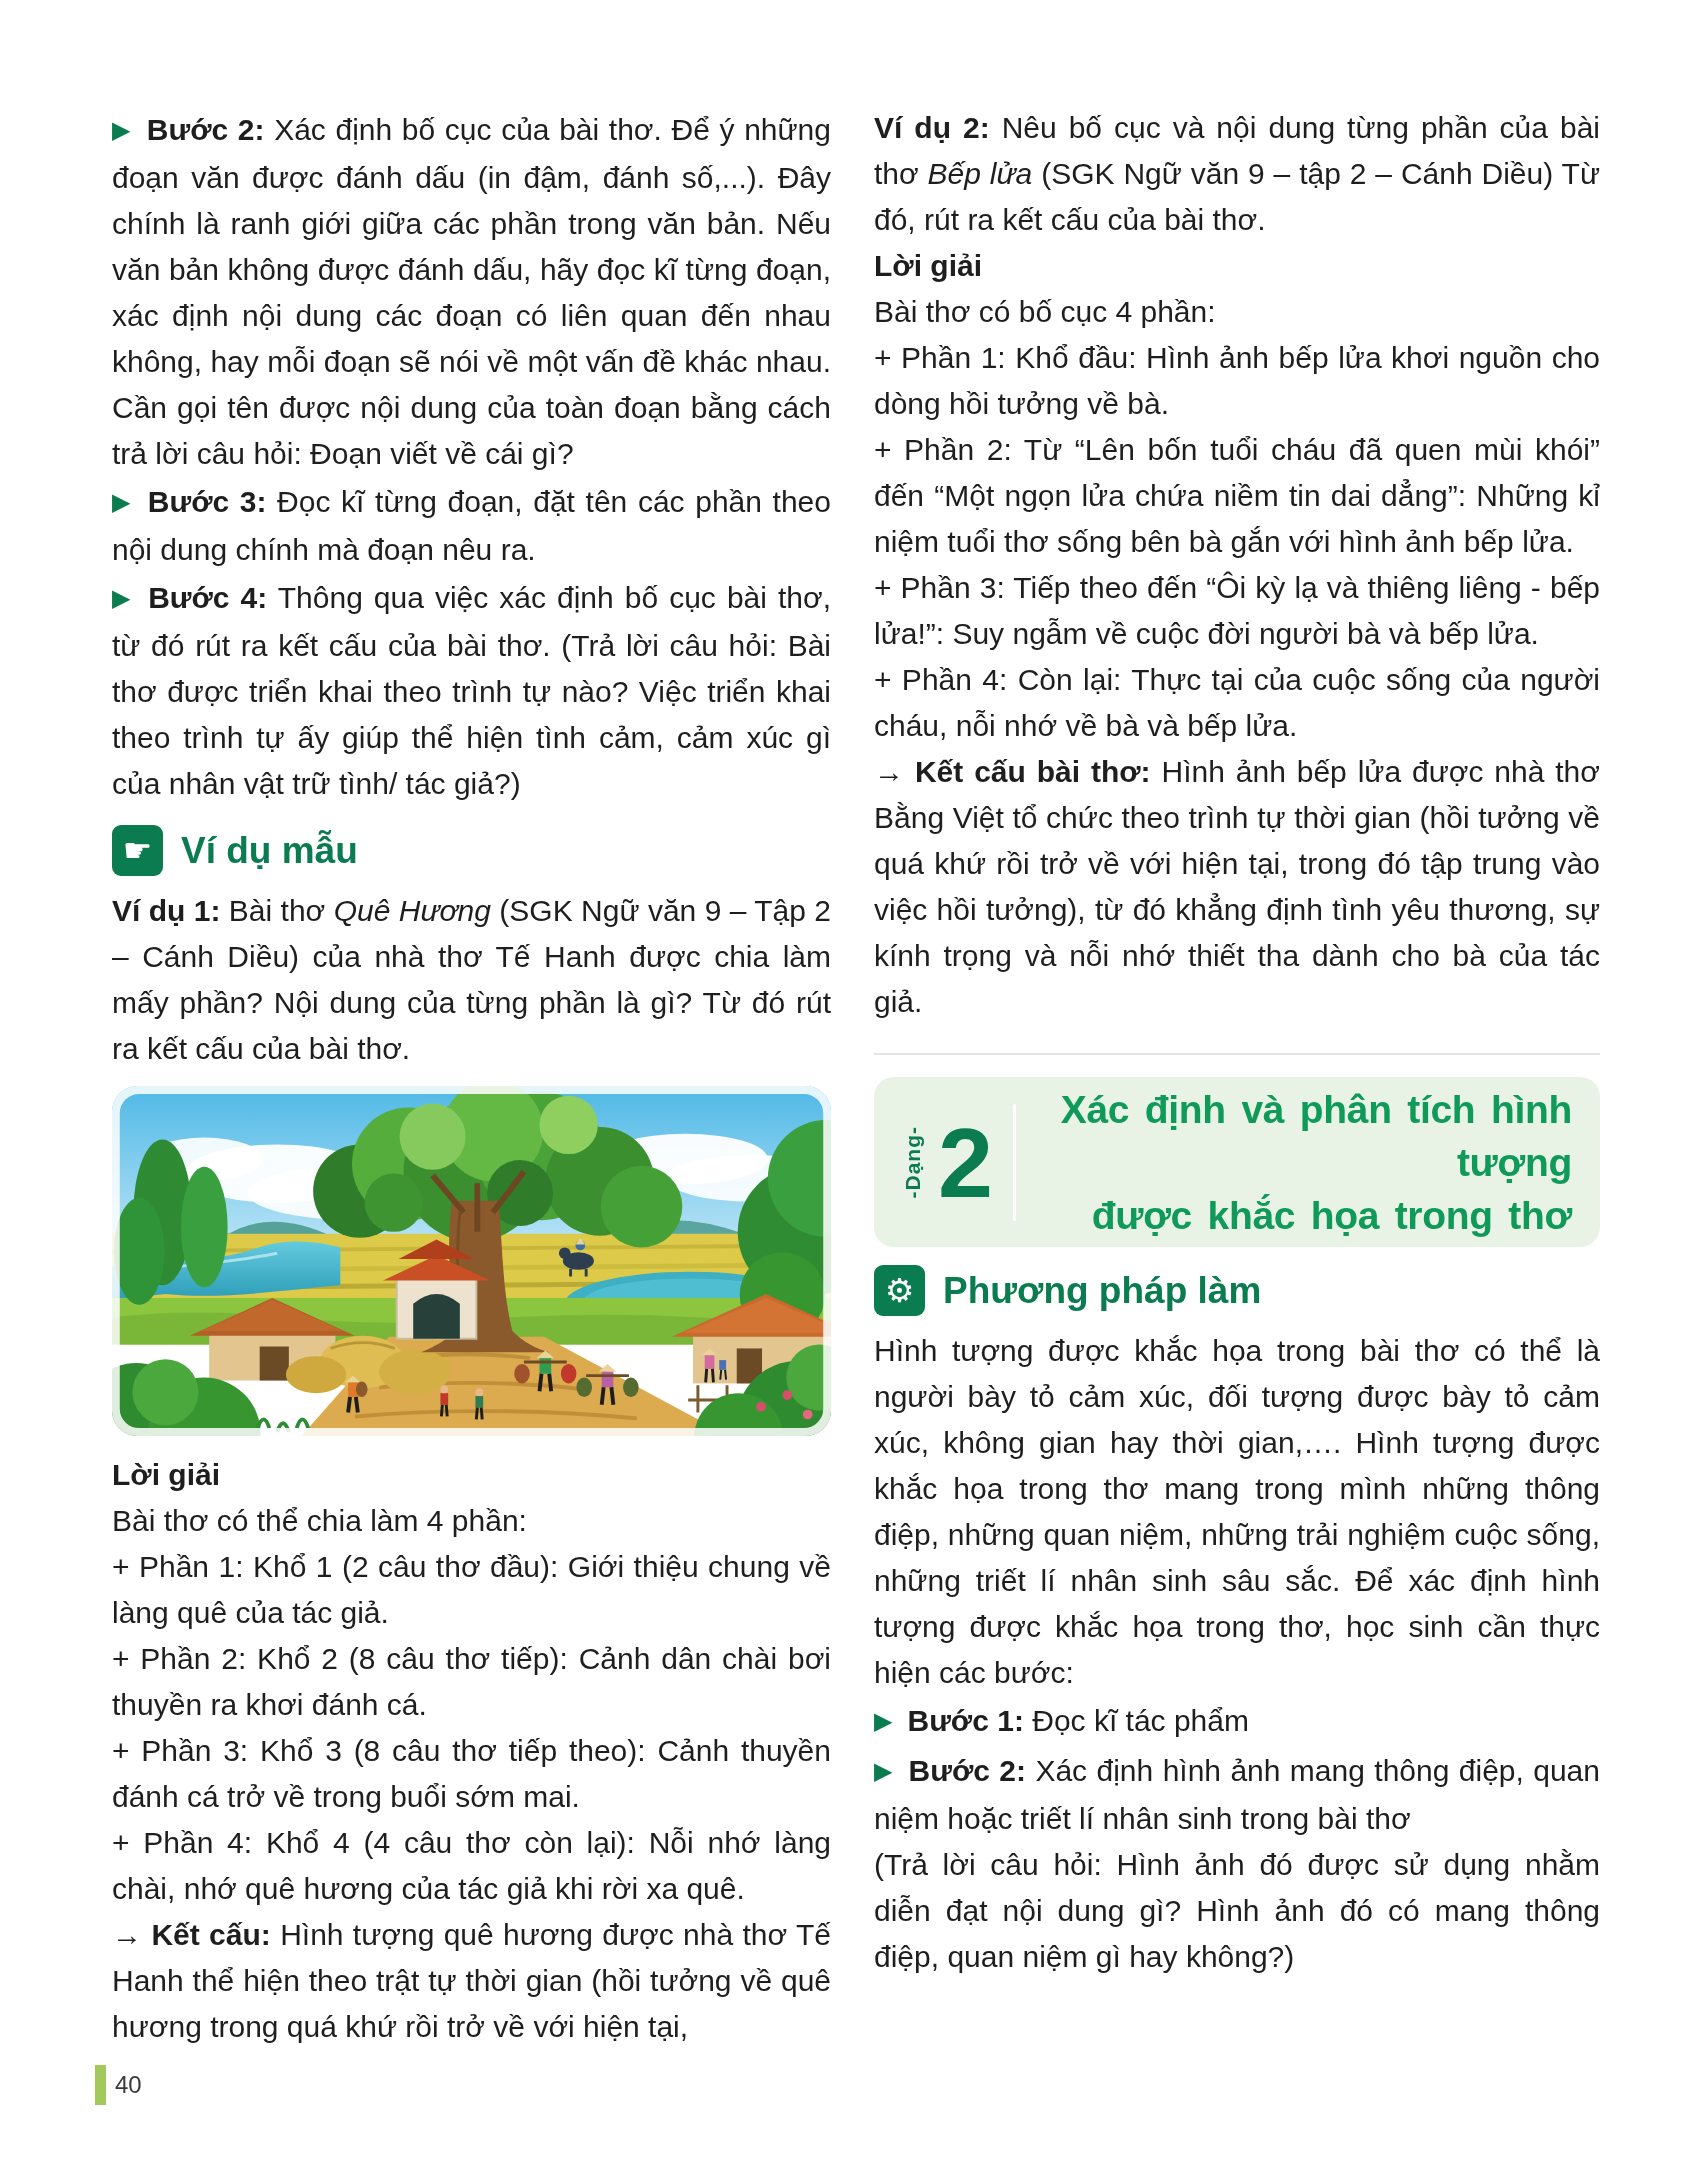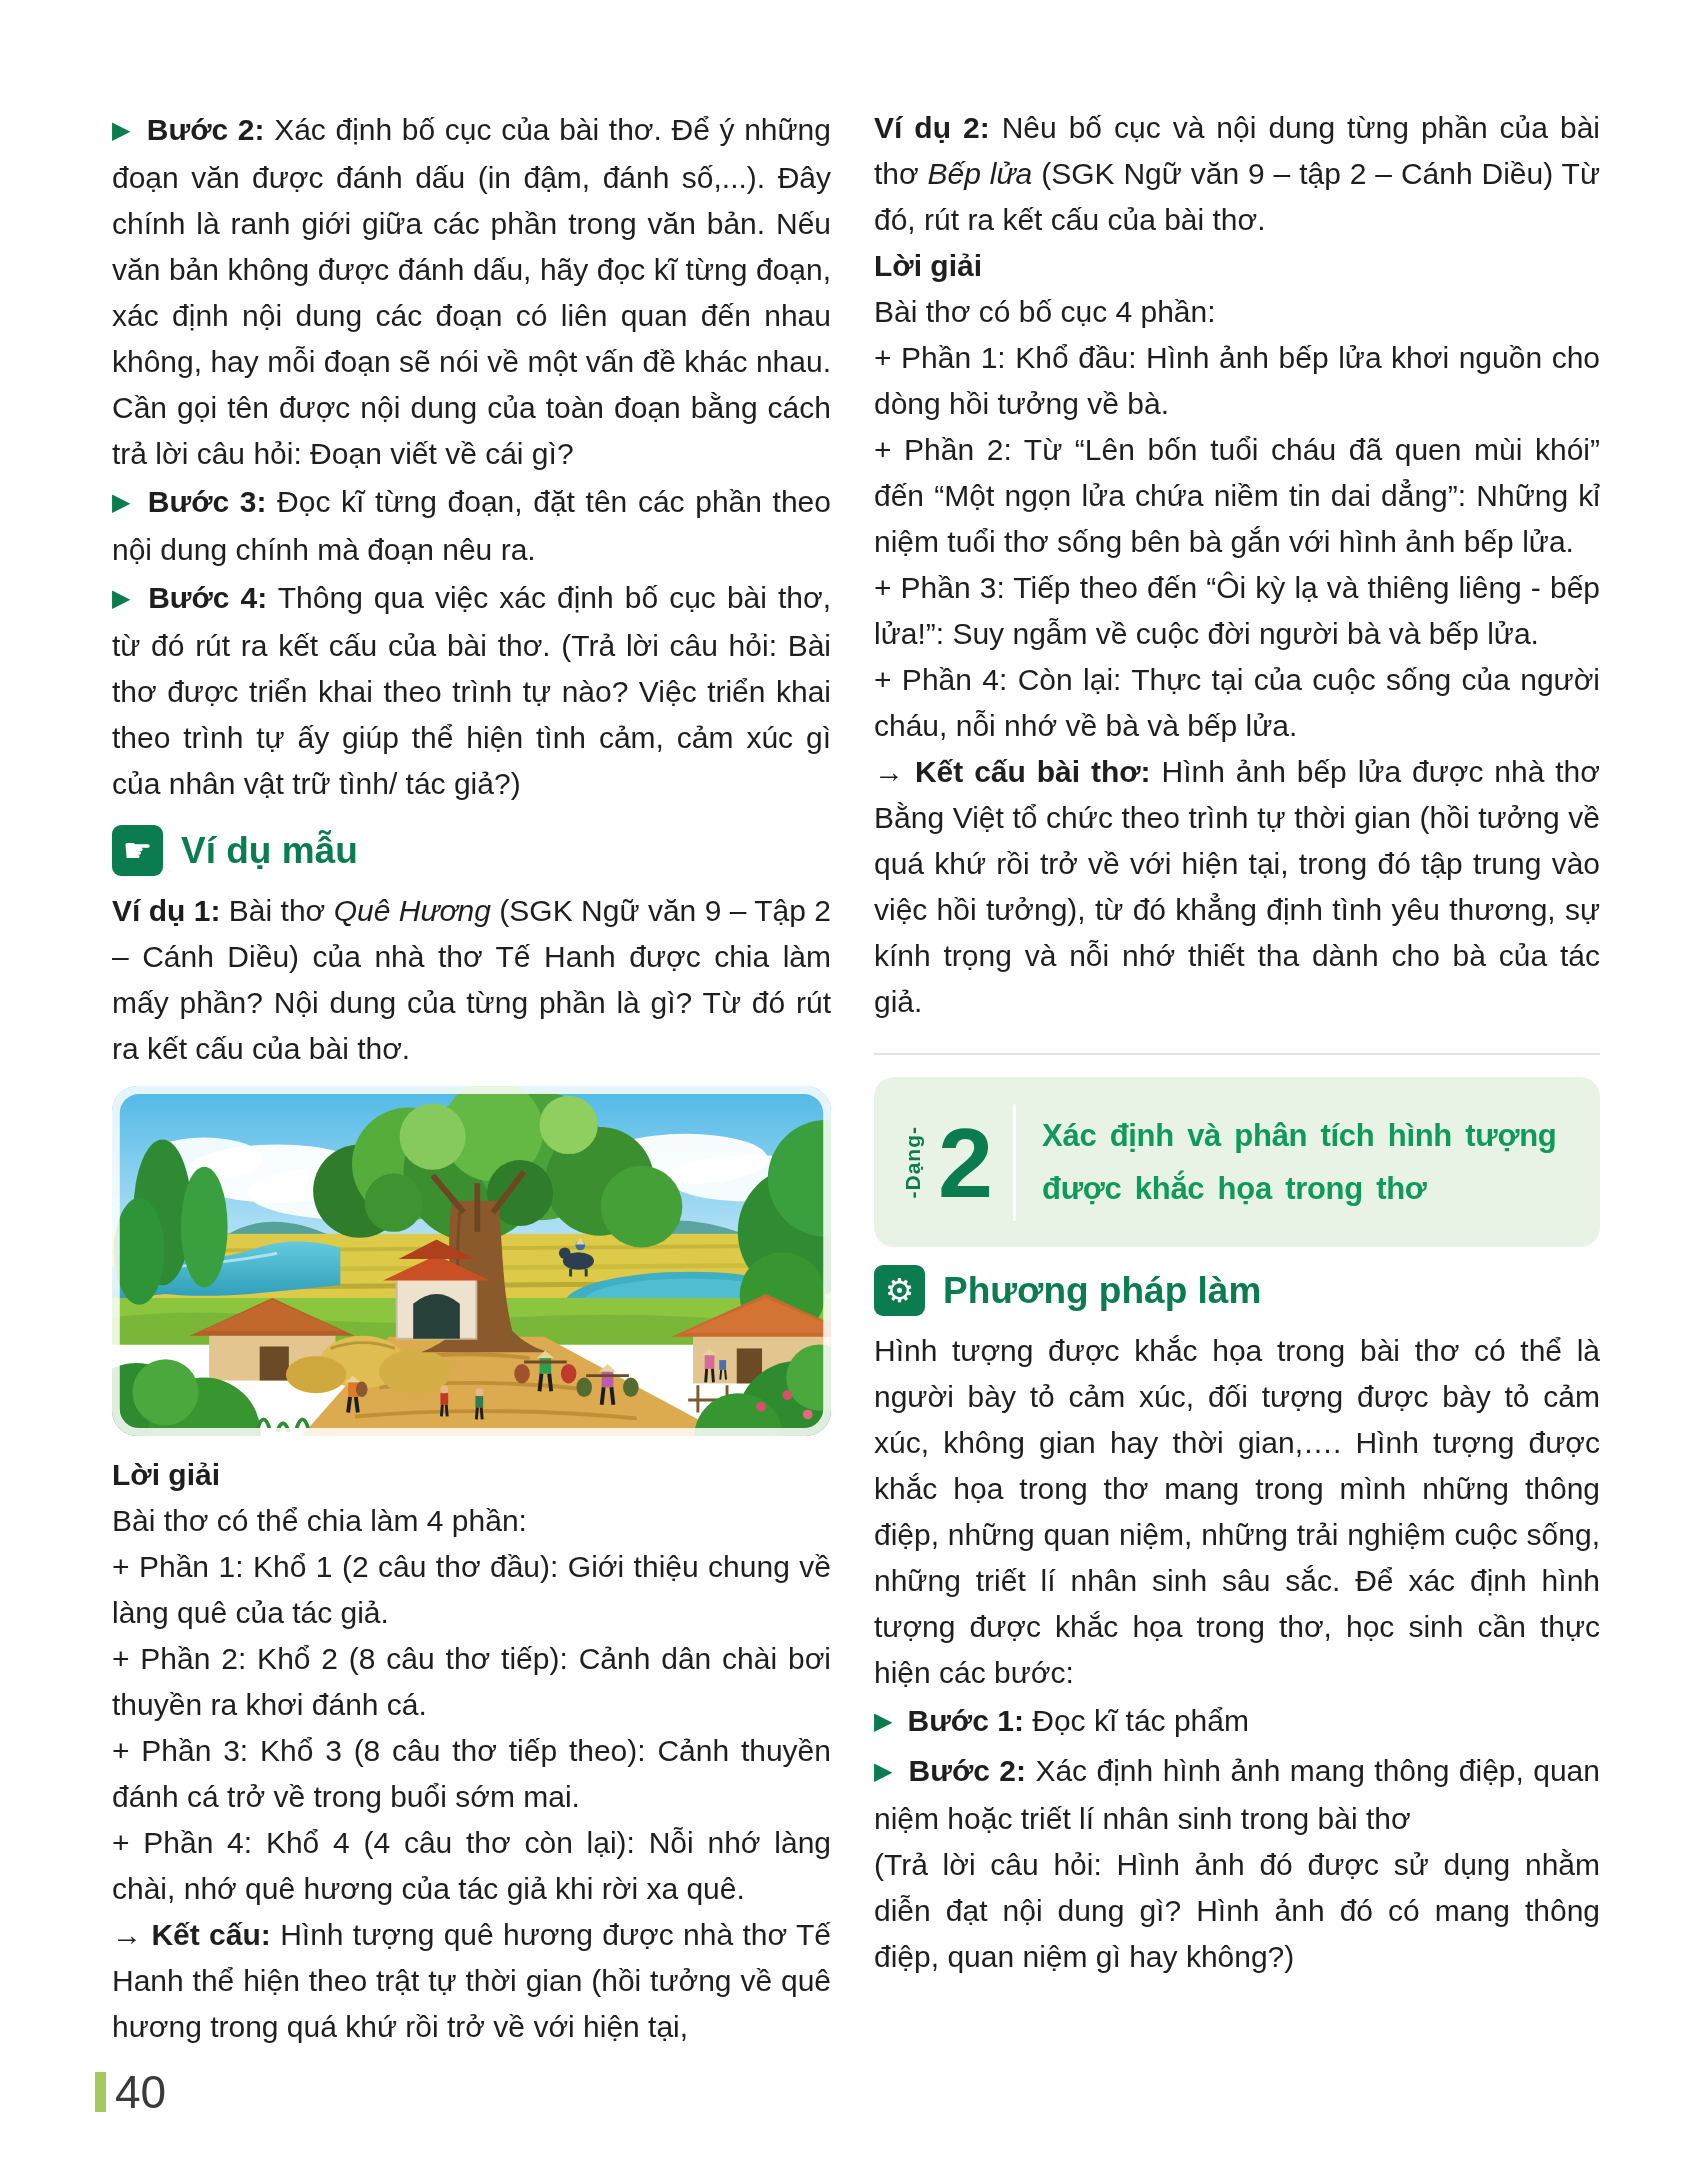--- a/index.html
+++ b/index.html
@@ -22,25 +22,25 @@
   .sec-title{color:#0a7c50;font-weight:bold;font-size:37px;text-align:right;}
   .illus-wrap{margin:12px 0 14px;line-height:0;}
   .thin-rule{height:2px;background:#e4e4e4;margin-top:28px;}
   .dang-box{margin-top:22px;background:#e9f3e5;border-radius:20px;height:170px;
     display:flex;align-items:center;}
   .dang-side{display:flex;align-items:center;padding-left:16px;}
   .dang-vert{writing-mode:vertical-rl;transform:rotate(180deg);font-size:21px;font-weight:bold;
     color:#0a7c50;letter-spacing:1px;}
   .dang-num{font-size:99px;font-weight:bold;color:#0a7c50;line-height:1;margin-left:2px;}
   .dang-divider{width:3px;height:117px;background:#ffffff;border-radius:2px;margin:0 26px 0 20px;}
-  .dang-title{flex:1;color:#0f9a5a;font-weight:bold;font-size:31px;line-height:53px;
-    letter-spacing:-0.3px;word-spacing:5px;padding-right:12px;text-align:left;}
+  .dang-title{flex:1;color:#0f9a5a;font-weight:bold;font-size:39px;line-height:53px;
+    letter-spacing:-0.3px;word-spacing:5px;padding-right:28px;text-align:right;}
   .page-num{position:absolute;left:95px;top:2065px;display:flex;align-items:center;gap:9px;}
   .page-num-bar{width:11px;height:40px;background:#a3c95c;}
-  .page-num-text{font-size:46px;color:#3a3a3a;}
+  .page-num-text{font-size:24px;color:#3a3a3a;}
 </style>
 </head>
 <body>
 
 <div class="page">
 
   <div class="col" id="col-left">
     <div>
         <p class="para step"><span class="tri">▶</span><span class="b">Bước 2:</span><span> Xác định bố cục của bài thơ. Để ý những đoạn văn được đánh dấu (in đậm, đánh số,...). Đây chính là ranh giới giữa các phần trong văn bản. Nếu văn bản không được đánh dấu, hãy đọc kĩ từng đoạn, xác định nội dung các đoạn có liên quan đến nhau không, hay mỗi đoạn sẽ nói về một vấn đề khác nhau. Cần gọi tên được nội dung của toàn đoạn bằng cách trả lời câu hỏi: Đoạn viết về cái gì?</span></p>
         <p class="para step"><span class="tri">▶</span><span class="b">Bước 3:</span><span> Đọc kĩ từng đoạn, đặt tên các phần theo nội dung chính mà đoạn nêu ra.</span></p>

